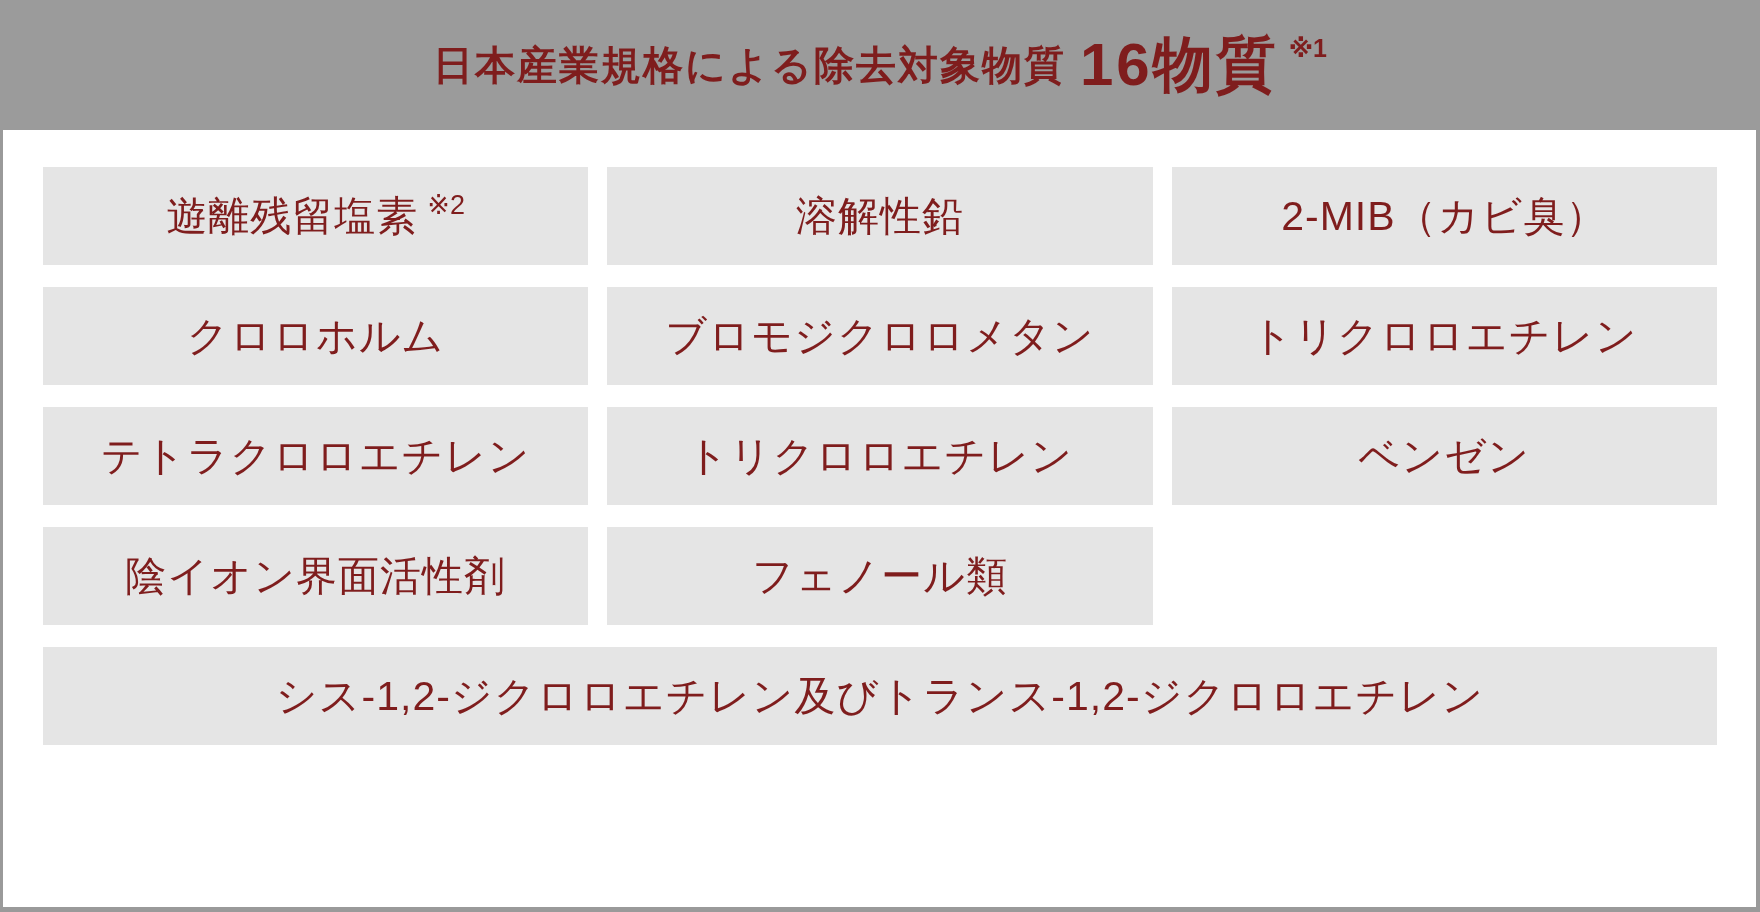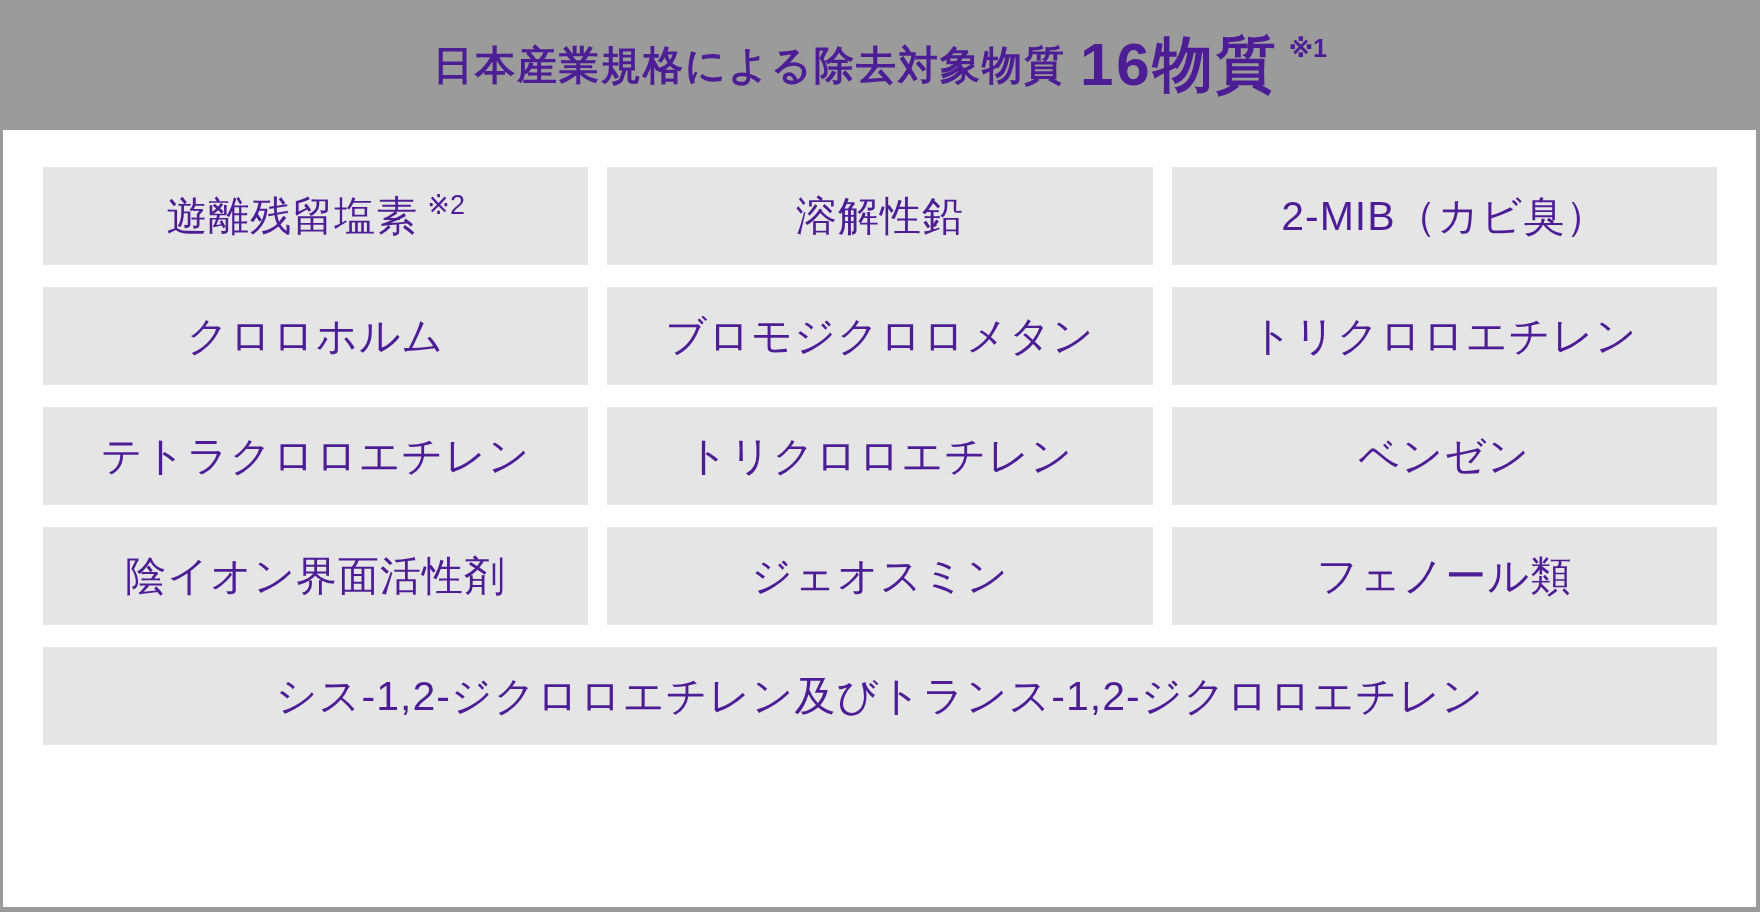--- a/index.html
+++ b/index.html
@@ -12,21 +12,21 @@
     width: 1760px; height: 912px;
     display: flex; flex-direction: column;
     background: #ffffff;
   }
   .header {
     height: 130px; flex: 0 0 130px;
     background: #9B9B9B;
     display: flex; align-items: center; justify-content: center;
   }
   .title {
-    color: #4c1d95; font-weight: 700; font-size: 40px;
+    color: #7f1d1d; font-weight: 700; font-size: 40px;
     letter-spacing: 2px; white-space: nowrap;
     display: flex; align-items: center; line-height: 1;
   }
   .title .count {
     font-size: 60px; margin-left: 14px; letter-spacing: 3px;
   }
   .title .hnote {
     font-size: 25px; margin-left: 10px;
     position: relative; top: -17px; letter-spacing: 0;
   }
@@ -41,21 +41,21 @@
   .grid {
     display: grid;
     grid-template-columns: repeat(3, 1fr);
     grid-auto-rows: 98px;
     column-gap: 19px; row-gap: 22px;
     height: 100%;
   }
   .cell {
     background: #E5E5E5;
     display: flex; align-items: center; justify-content: center;
-    font-size: 41px; font-weight: 500; color: #4c1d95;
+    font-size: 41px; font-weight: 500; color: #7f1d1d;
     letter-spacing: 1px; line-height: 1; white-space: nowrap;
   }
   .cell .cnote {
     font-size: 27px; margin-left: 9px;
     position: relative; top: -11px; letter-spacing: 0;
   }
   .cell.full { grid-column: 1 / -1; align-items: center; }
 </style>
 </head>
 <body>
@@ -102,23 +102,20 @@
         <span>トリクロロエチレン</span>
       </div>
       <div class="cell">
         <span>ベンゼン</span>
       </div>
 
       <div class="cell">
         <span>陰イオン界面活性剤</span>
       </div>
       <div class="cell">
-        <span>ジェオスミン</span>
-      </div>
-      <div class="cell">
         <span>フェノール類</span>
       </div>
 
       <div class="cell full">
         <span>シス-1,2-ジクロロエチレン及びトランス-1,2-ジクロロエチレン</span>
       </div>
 
     </div>
   </div>
 

